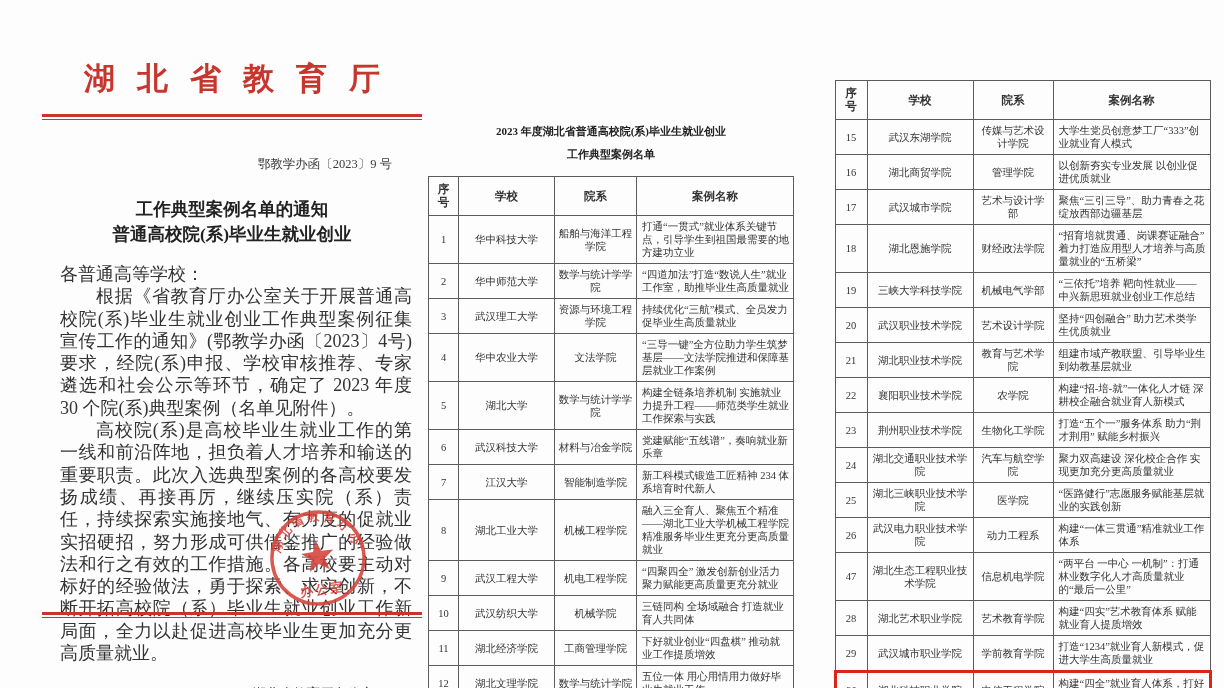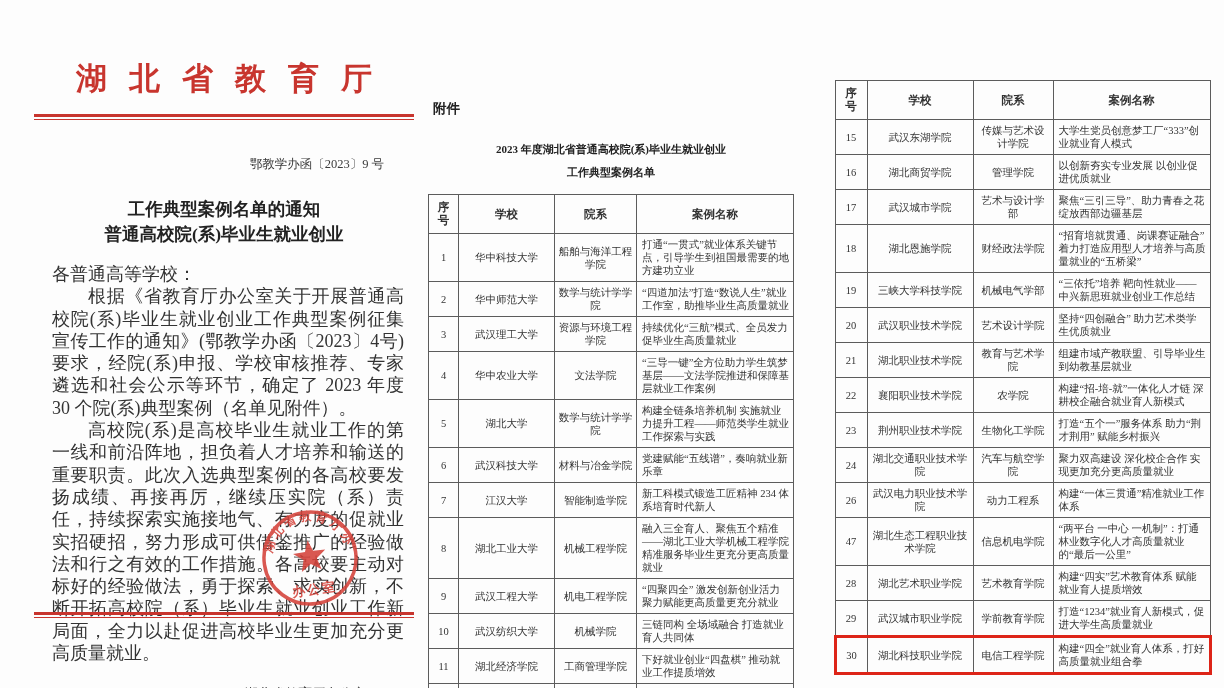--- a/index.html
+++ b/index.html
@@ -5,21 +5,21 @@
   html,body{margin:0;padding:0;}
   body{
     width:1224px;height:688px;position:relative;overflow:hidden;
     background:#fdfdfd;
     font-family:"Liberation Serif","DejaVu Serif",serif;
     color:#2e2e2e;
   }
   .page{position:absolute;}
 
   
-  #page1{left:34px;top:14px;width:380px;height:660px;}
+  #page1{left:42px;top:14px;width:380px;height:660px;}
   .org-name{
     margin-top:44px;text-align:center;color:#c8352e;font-weight:bold;
     font-size:31px;letter-spacing:22px;text-indent:22px;white-space:nowrap;
   }
   .rule-wrap{margin-top:14px;}
   .rule-thick{height:3px;background:#c8352e;}
   .rule-thin{height:1px;background:#c8352e;margin-top:2px;}
   .doc-number{margin-top:36px;text-align:right;padding-right:30px;font-size:12.5px;color:#3a3a3a;}
   .letter-title{
     margin-top:24px;text-align:center;font-weight:bold;font-size:17.5px;
@@ -88,21 +88,20 @@
     <text x="52" y="88" text-anchor="middle" font-size="13" font-weight="bold" fill="#d5423a" letter-spacing="2" font-family="Liberation Serif, DejaVu Serif, serif">办公室</text>
   </svg>
 
   <div class="bottom-rule">
     <div class="rule-thick"></div>
     <div class="rule-thin"></div>
   </div>
 </div>
 
 <div class="page" id="page2">
-  <div class="attach-label">附件</div>
   <div class="attach-title">
     <div>2023 年度湖北省普通高校院(系)毕业生就业创业</div>
     <div>工作典型案例名单</div>
   </div>
   <table class="case-table">
     <colgroup>
         <col style="width:30px">
         <col style="width:96px">
         <col style="width:82px">
         <col>
@@ -264,20 +263,26 @@
           <td>生物化工学院</td>
           <td class="case">打造“五个一”服务体系 助力“荆才荆用” 赋能乡村振兴</td>
         </tr>
         <tr>
           <td>24</td>
           <td>湖北交通职业技术学院</td>
           <td>汽车与航空学院</td>
           <td class="case">聚力双高建设 深化校企合作 实现更加充分更高质量就业</td>
         </tr>
         <tr>
+          <td>25</td>
+          <td>湖北三峡职业技术学院</td>
+          <td>医学院</td>
+          <td class="case">“医路健行”志愿服务赋能基层就业的实践创新</td>
+        </tr>
+        <tr>
           <td>26</td>
           <td>武汉电力职业技术学院</td>
           <td>动力工程系</td>
           <td class="case">构建“一体三贯通”精准就业工作体系</td>
         </tr>
         <tr>
           <td>47</td>
           <td>湖北生态工程职业技术学院</td>
           <td>信息机电学院</td>
           <td class="case">“两平台 一中心 一机制”：打通林业数字化人才高质量就业的“最后一公里”</td>

